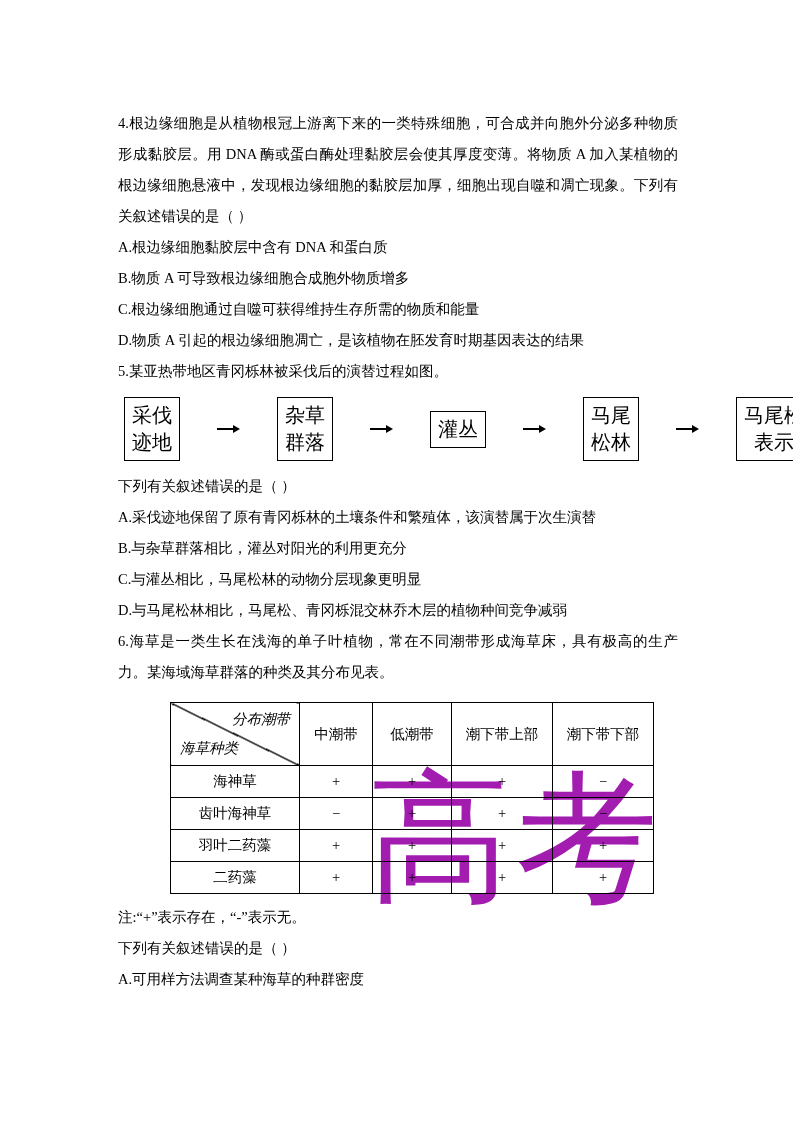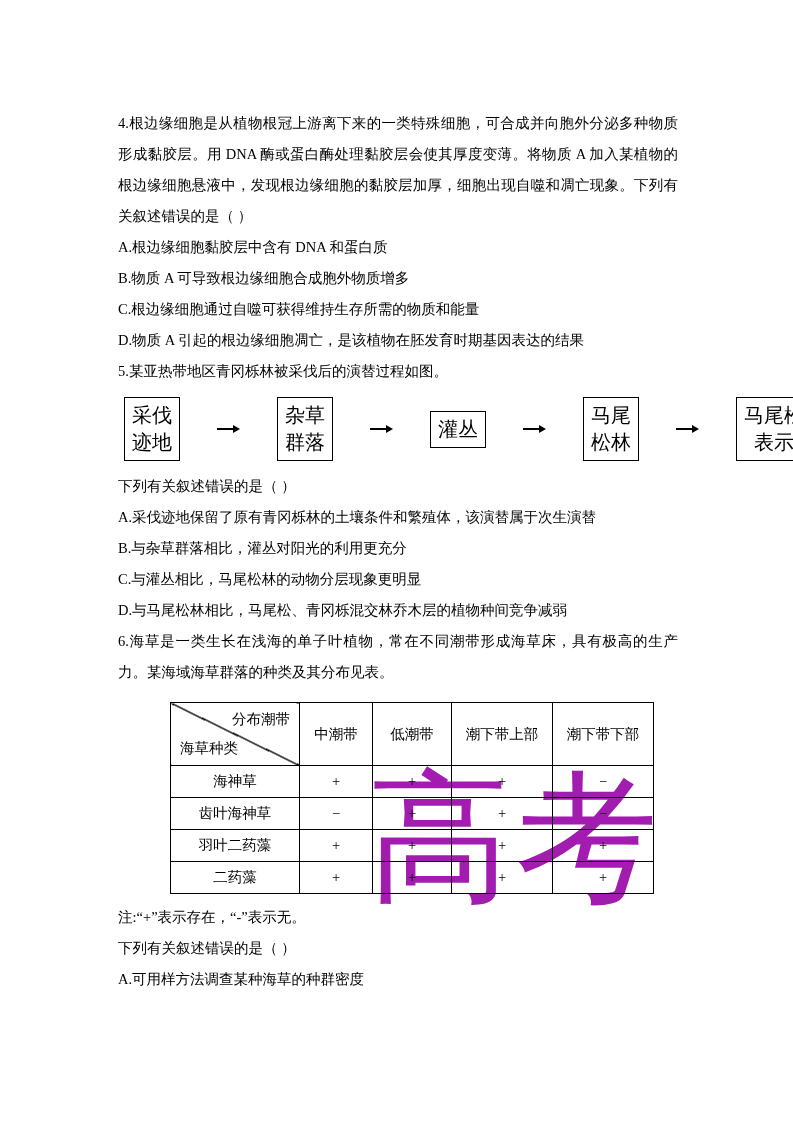--- a/index.html
+++ b/index.html
@@ -20,21 +20,21 @@
               border-top:4.5px solid transparent;border-bottom:4.5px solid transparent;}
   
   table{border-collapse:collapse;margin:14px 0 8px 52px;background:transparent;}
   th,td{border:1px solid #000;text-align:center;vertical-align:middle;
         font-size:14.5px;font-weight:normal;padding:0;height:31px;background:transparent;}
   th.colhead{height:62px;}
   .w1{width:128px;} .w2{width:72px;} .w3{width:78px;} .w4{width:100px;} .w5{width:100px;}
   th.diag{position:relative;
           background:linear-gradient(to top right,
             transparent calc(50% - 0.7px), #000 calc(50% - 0.7px),
-            #000 calc(50% + 0.7px), transparent calc(50% + 0.7px));}
+            #000 calc(50% + 0.7px), transparent calc(50% + 0.7px));font-style:italic;}
   .diag-top{position:absolute;top:7px;right:9px;}
   .diag-bottom{position:absolute;bottom:7px;left:9px;}
 </style>
 </head>
 <body>
 
 <div class="watermark">高考</div>
 
 <div class="page">
 

